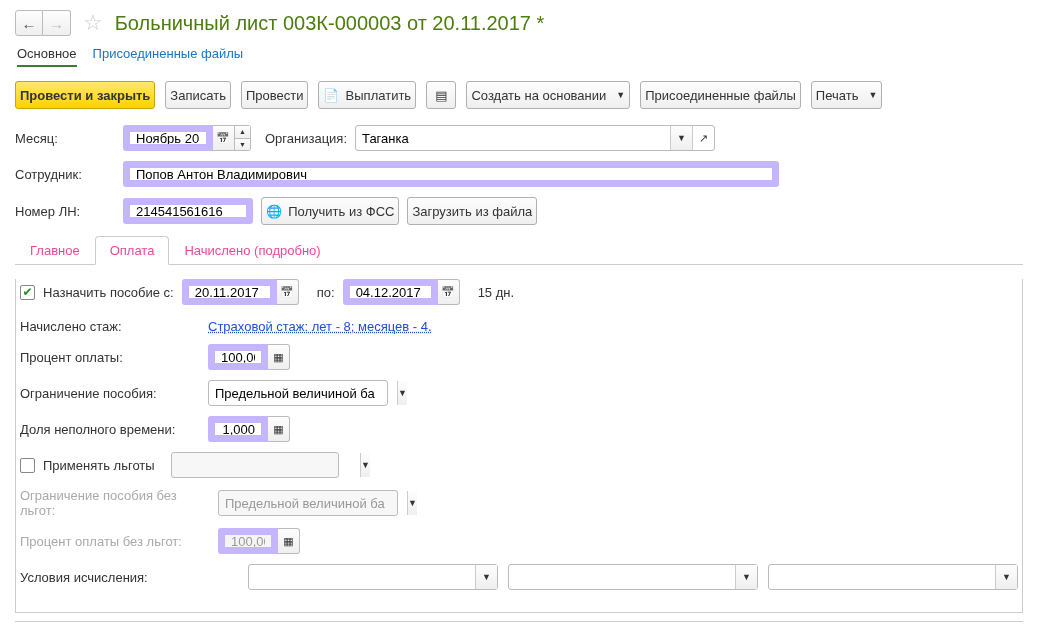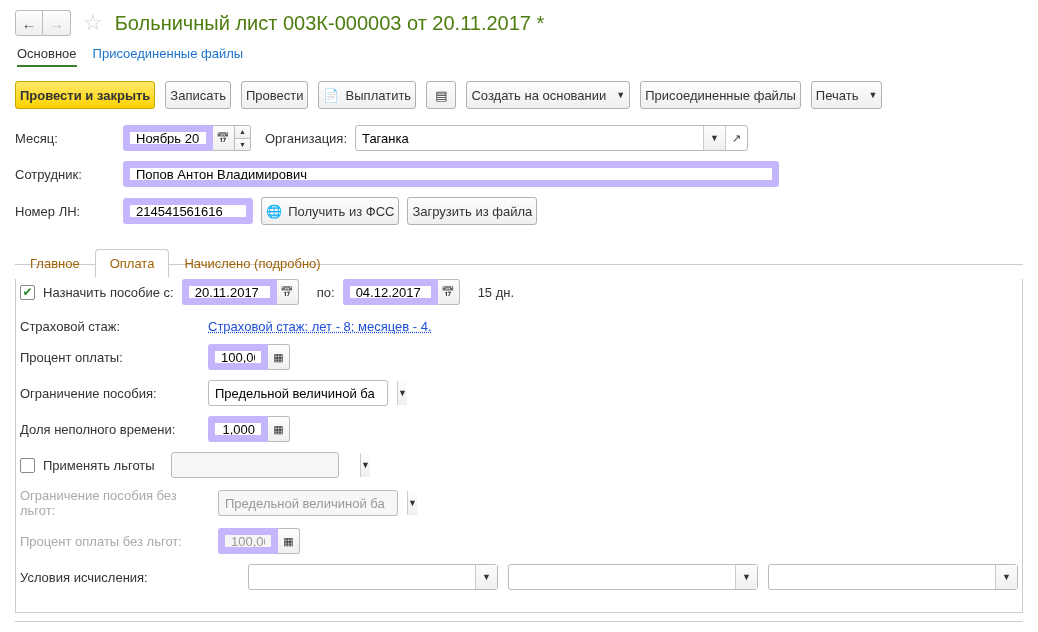--- a/index.html
+++ b/index.html
@@ -155,23 +155,23 @@
   .tabs-secondary {
     display: flex;
     border-bottom: 1px solid #ccc;
     margin-bottom: 14px;
   }
   .tabs-secondary .tab {
     padding: 6px 14px;
     border: 1px solid transparent;
     border-bottom: none;
     cursor: pointer;
-    color: #a16207;
+    color: #ec4899;
     position: relative;
-    top: 14px;
+    top: 1px;
   }
   .tabs-secondary .tab.active {
     border: 1px solid #ccc;
     border-bottom: 1px solid #fff;
     border-radius: 4px 4px 0 0;
     background: #fff;
   }
   .tab-content {
     padding: 0 4px 12px 4px;
     border: 1px solid #ccc;
@@ -302,21 +302,21 @@
     <input class="text-input" style="width: 90px;" value="Ноябрь 2017">
     <span class="adj-btn">
         <span class="cal-icon"></span>
       </span>
     <div class="spinner">
       <span>▲</span>
       <span>▼</span>
     </div>
   </div>
   <span class="lbl" style="width:auto;margin-left:6px">Организация:</span>
-  <div class="select-box" style="width:393px">
+  <div class="select-box" style="width:360px">
     <input value="Таганка" style="">
     <span class="drop">▼</span>
     <span class="ext">↗</span>
   </div>
 </div>
 
 <div class="form-row">
   <span class="lbl">Сотрудник:</span>
   <input class="text-input" style="width: 656px;" value="Попов Антон Владимирович">
 </div>
@@ -352,21 +352,21 @@
     <div class="input-group">
       <input class="text-input" style="width: 95px;" value="04.12.2017">
       <span class="adj-btn">
           <span class="cal-icon"></span>
         </span>
     </div>
     <span style="margin-left:10px">15 дн.</span>
   </div>
 
   <div class="field-row">
-    <span class="lbl wide">Страховой стаж:</span>
+    <span class="lbl wide">Начислено стаж:</span>
     <span class="link-text">Страховой стаж: лет - 8; месяцев - 4.</span>
   </div>
 
   <div class="field-row">
     <span class="lbl wide">Процент оплаты:</span>
     <div class="input-group">
       <input class="text-input right" style="width: 60px;" value="100,00">
       <span class="adj-btn">▦</span>
     </div>
   </div>

